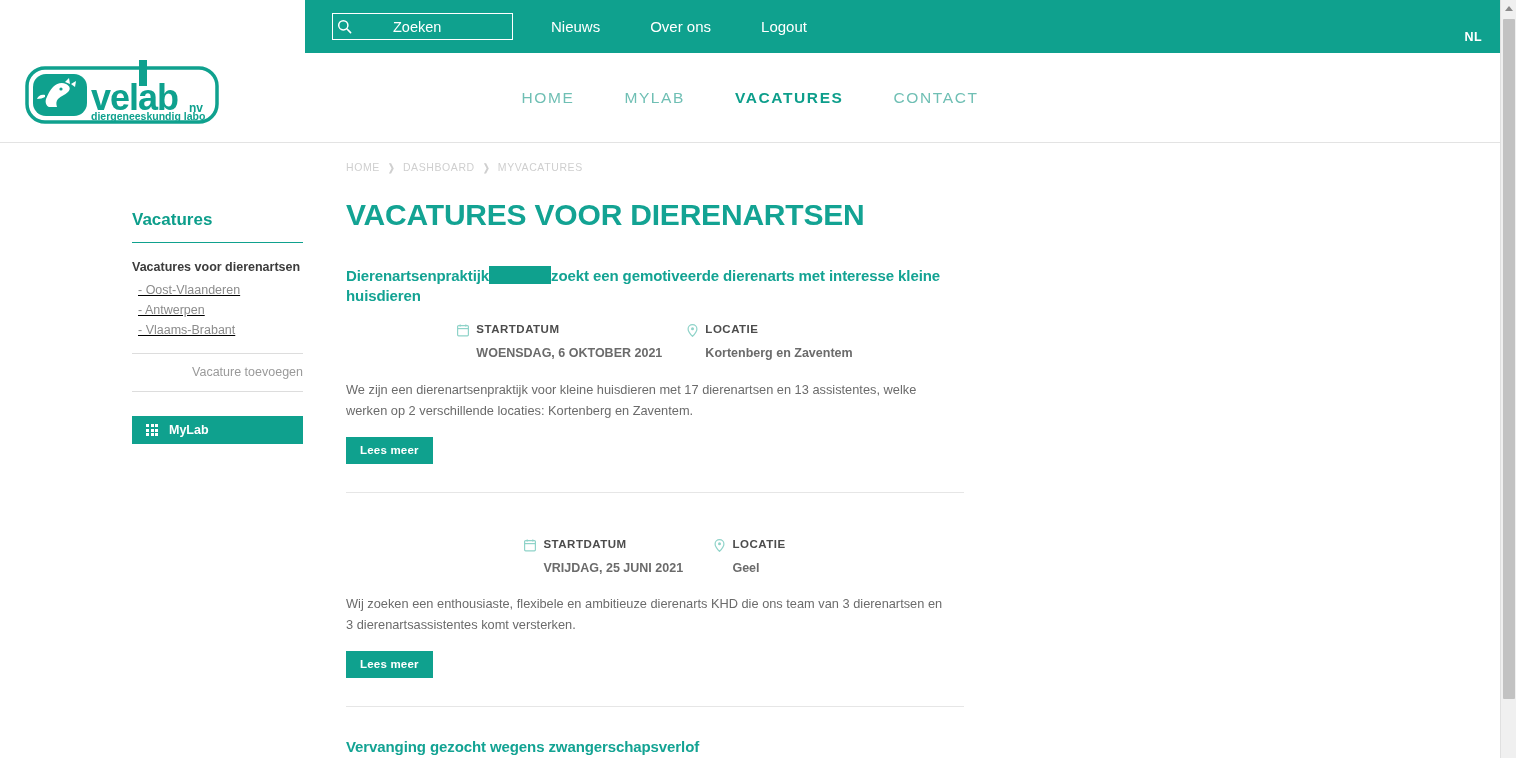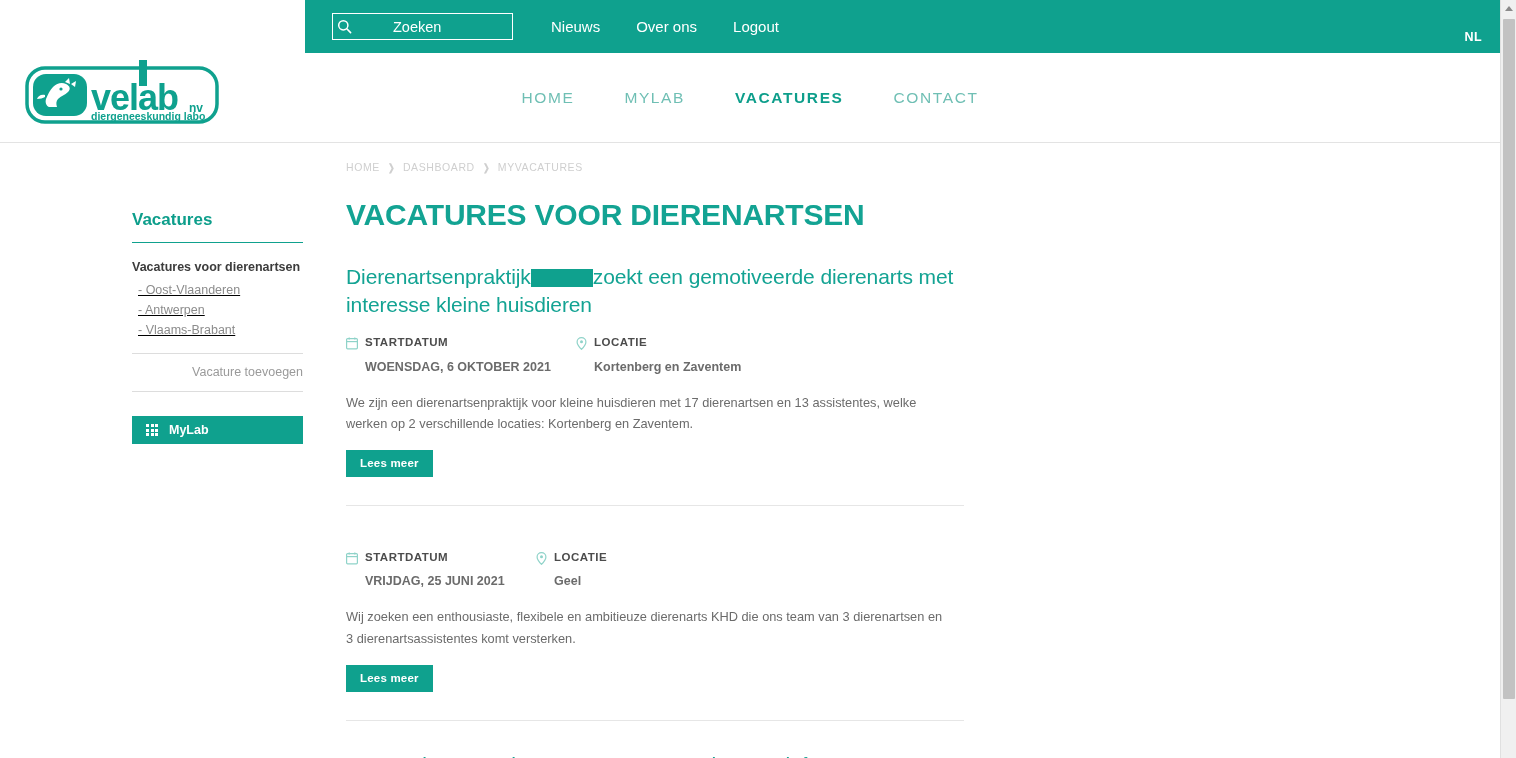--- a/index.html
+++ b/index.html
@@ -55,21 +55,21 @@
     padding: 0 4px 0 2px;
   }
   .search-input::placeholder { color: #ffffff; opacity: 1; }
 
   .toplinks {
     position: absolute;
     left: 228px; top: 0;
     height: 53px;
     display: flex;
     align-items: center;
-    gap: 0;
+    gap: 14px;
   }
   .toplink {
     color: #ffffff;
     font-size: 15px;
     text-decoration: none;
     padding: 0 18px;
     line-height: 53px;
     white-space: nowrap;
   }
   .nl-badge {
@@ -222,36 +222,37 @@
     font-size: 30px;
     font-weight: bold;
     letter-spacing: -0.2px;
     line-height: 1.15;
   }
 
   .vacancy { position: relative; padding-top: 6px; }
   .vacancy-title {
     margin: 0;
     color: #13a393;
-    font-size: 21px;
-    font-weight: normal;
+    font-size: 15px;
+    font-weight: bold;
     line-height: 1.35;
     letter-spacing: -0.1px;
   }
   .redact {
     display: inline-block;
     background: #0fa18e;
     vertical-align: baseline;
     height: 18px;
     position: relative;
     top: 3px;
   }
   .meta-row {
     display: flex;
     margin-top: 16px;
+    justify-content: center;
   }
   .meta-col { display: flex; align-items: flex-start; }
   .meta-col .meta-ico {
     flex: 0 0 auto;
     margin-right: 7px;
     margin-top: 1px;
   }
   .meta-label {
     font-size: 11.5px;
     letter-spacing: 0.5px;

